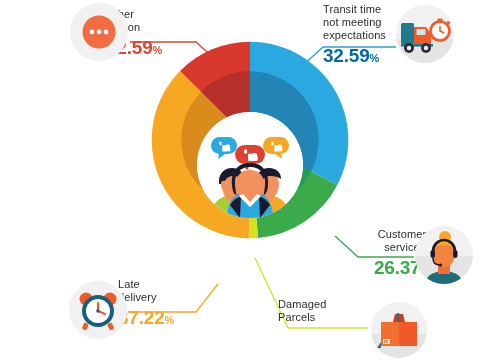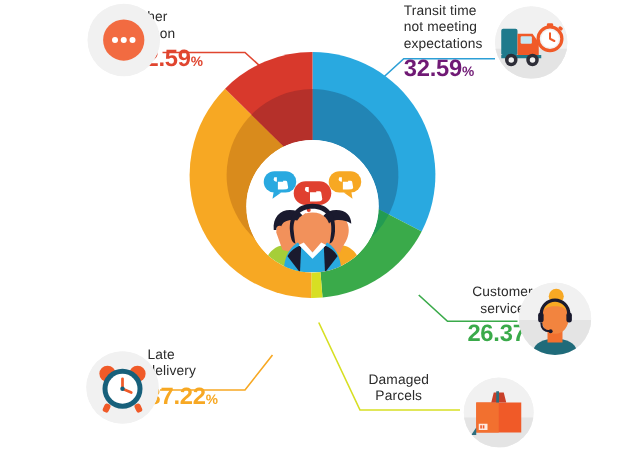--- a/index.html
+++ b/index.html
@@ -30,26 +30,26 @@
   .callout .pct{
     font-size:19px;line-height:22px;font-weight:bold;letter-spacing:-.2px;
     margin-top:3px;
   }
   .callout .pct .sym{font-size:11px;font-weight:bold;vertical-align:baseline;}
 
   .c-other{left:106px;top:8px;width:78px;text-align:left;}
   .c-other .pct{color:#E0452F;}
 
   .c-transit{left:323px;top:3px;width:110px;}
-  .c-transit .pct{color:#701a75;}
+  .c-transit .pct{color:#0369a1;}
 
   .c-service{left:358px;top:228px;width:88px;text-align:center;}
   .c-service .pct{color:#3AAA4A;}
 
-  .c-damaged{left:278px;top:298px;width:82px;text-align:center;}
+  .c-damaged{left:278px;top:298px;width:82px;text-align:left;}
   .c-damaged .pct{color:#D7DF23;}
 
   .c-late{left:118px;top:278px;width:86px;text-align:left;}
   .c-late .pct{color:#F7A823;}
 
   
   .leaders{position:absolute;inset:0;width:500px;height:360px;pointer-events:none;}
 
   
   .badge{position:absolute;border-radius:50%;background:#f1f1f1;overflow:hidden;}

